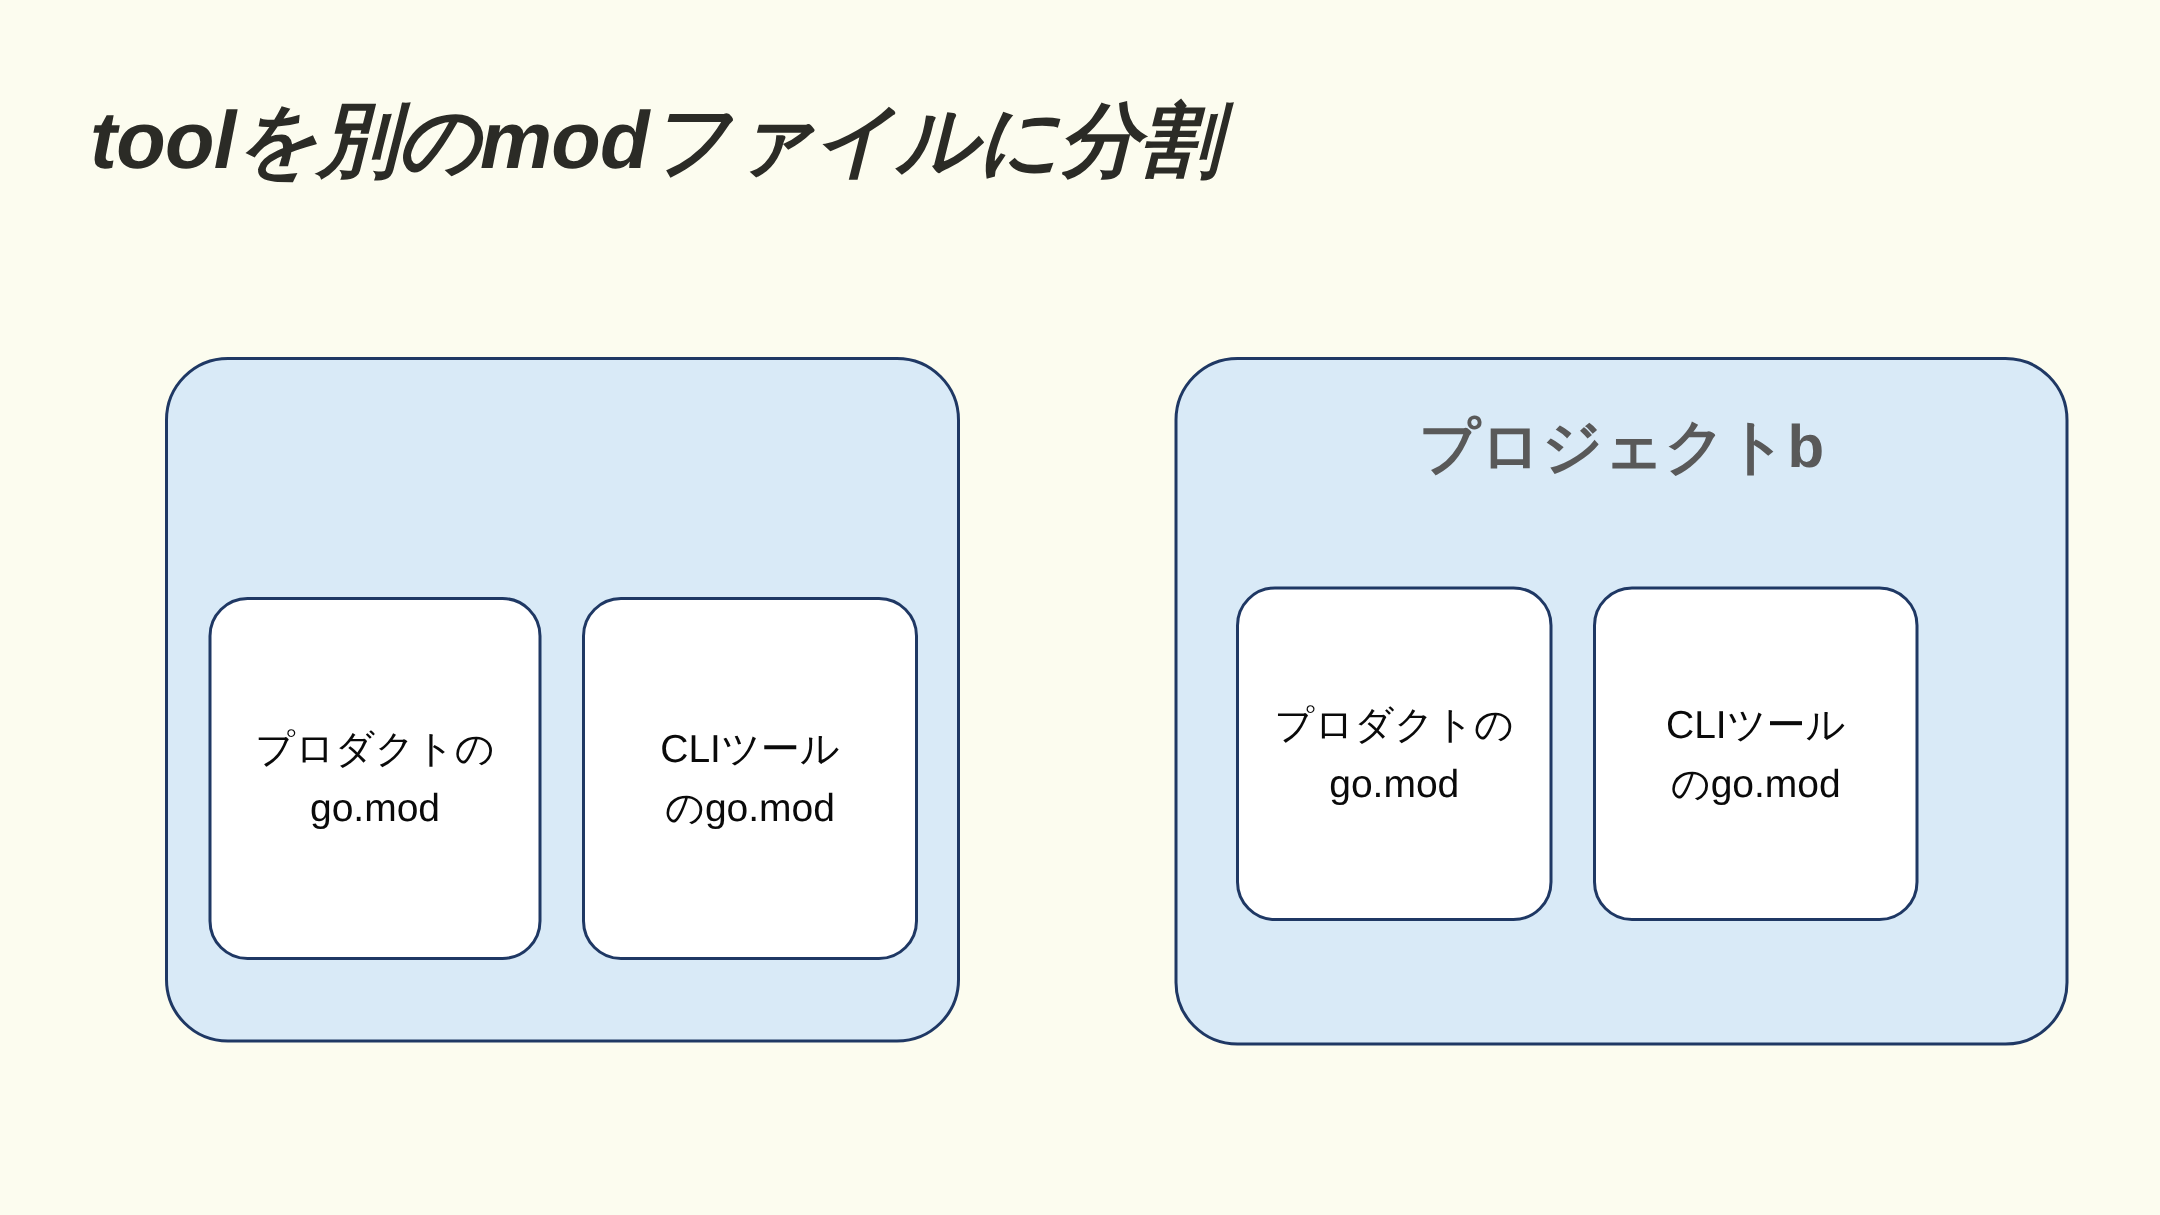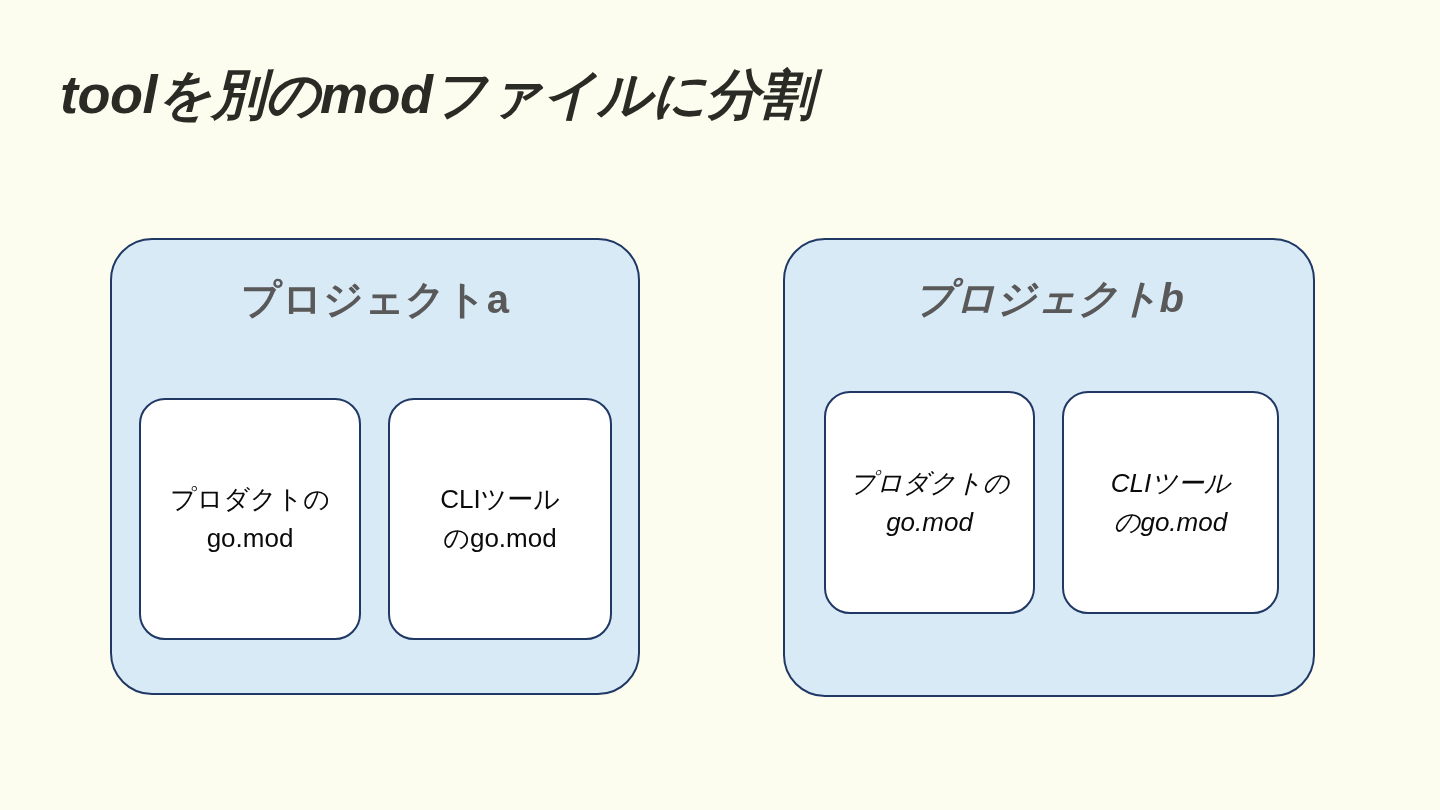--- a/index.html
+++ b/index.html
@@ -47,23 +47,22 @@
   .project-box.left {
     left: 110px;
     top: 238px;
     width: 530px;
     height: 457px;
   }
 
   .project-box.right {
     left: 783px;
     top: 238px;
-    width: 532px;
+    width: 596px;
     height: 459px;
-    font-style: italic;
   }
 
   .project-heading {
     position: absolute;
     left: 0;
     right: 0;
     text-align: center;
     font-size: 40px;
     font-weight: 700;
     color: #595959;
@@ -126,21 +125,20 @@
 </style>
 </head>
 <body>
 
 <div class="slide">
 
   <div class="slide-title">toolを別のmodファイルに分割</div>
 
   <div class="project-box left">
 
-    <div class="project-heading">プロジェクトa</div>
 
     <div class="mod-card first">
       <span class="mod-card-label">プロダクトの
 go.mod</span>
     </div>
 
     <div class="mod-card second">
       <span class="mod-card-label">CLIツール
 のgo.mod</span>
     </div>

